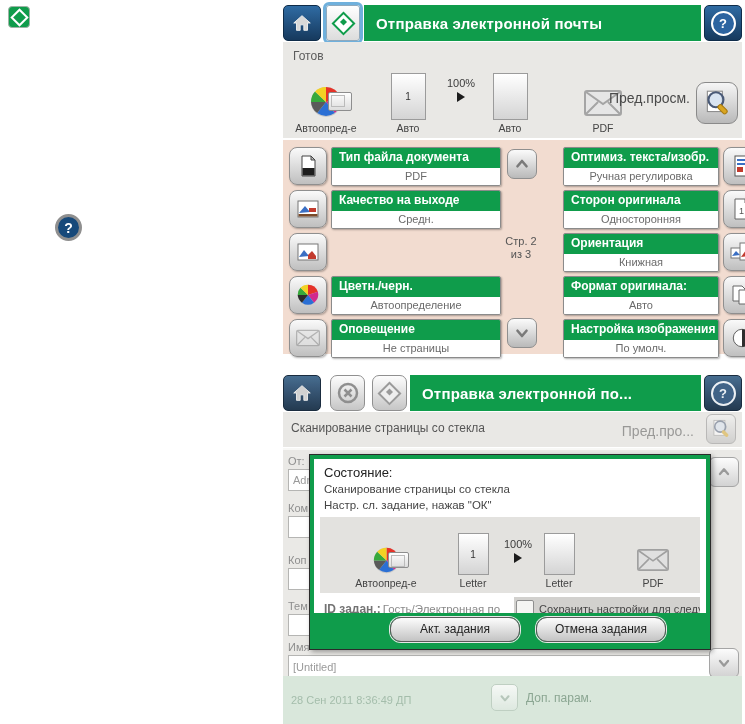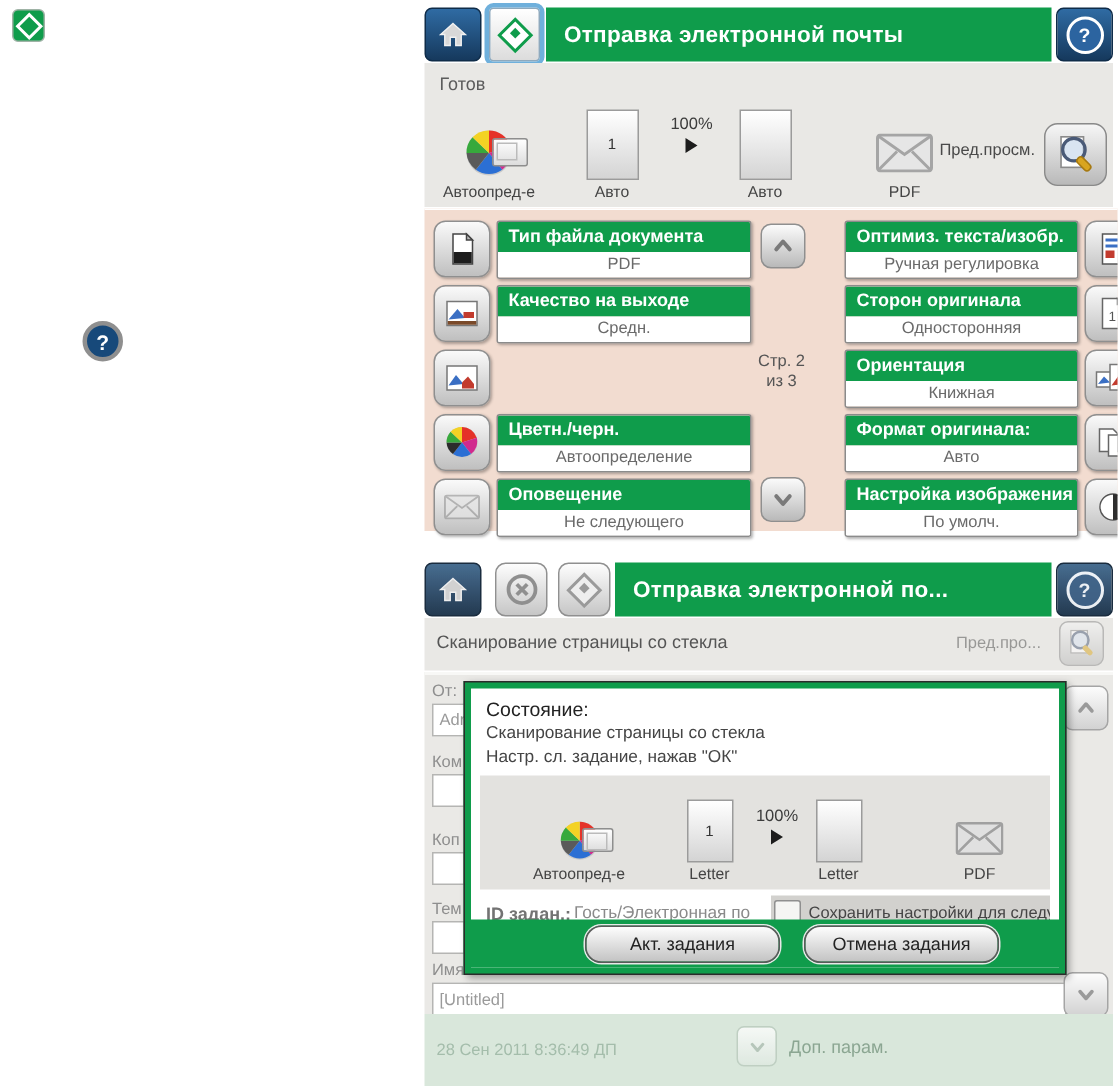--- a/index.html
+++ b/index.html
@@ -31,21 +31,21 @@
   .sumlabel{font-size:10.5px;color:#444;margin-top:2px;white-space:nowrap;}
   .page{width:33px;height:45px;background:linear-gradient(#ffffff,#d4d4d4);border:1px solid #9b9b9b;
         margin:0 auto;display:flex;align-items:center;justify-content:center;font-size:10px;color:#333;}
   .page.sm{width:29px;height:40px;}
   .tri{width:0;height:0;border-left:8px solid #1c1c1c;border-top:5px solid transparent;border-bottom:5px solid transparent;margin:3px auto 0;}
   .pct{font-size:11px;color:#3c3c3c;}
   .wheelwrap{position:relative;width:52px;height:34px;margin:6px auto 0;}
   .minipage{position:absolute;right:0;top:6px;width:22px;height:17px;background:linear-gradient(#fff,#ddd);
             border:1px solid #8e8e8e;border-radius:2px;}
   .minipage:after{content:"";position:absolute;left:2px;top:2px;width:12px;height:10px;border:1px solid #bbb;}
-  .prevlabel{position:absolute;font-size:11px;color:#4a4a4a;white-space:nowrap;}
+  .prevlabel{position:absolute;font-size:14px;color:#4a4a4a;white-space:nowrap;}
   .magbtn{width:42px;height:42px;background:linear-gradient(#f6f6f6,#b9b9b9);border:1px solid #8a8a8a;border-radius:9px;}
   .magbtn.sm{width:30px;height:30px;border-radius:6px;}
   .dis{opacity:.5;}
   
   .col{position:absolute;top:6px;display:flex;flex-direction:column;gap:3px;}
   .opt{display:flex;gap:4px;height:40px;align-items:center;}
   .iconbtn{width:36px;height:36px;flex:0 0 36px;background:linear-gradient(#fafafa,#bfbfbf);
            border:1px solid #8f8f8f;border-radius:8px;display:flex;align-items:center;justify-content:center;
            box-shadow:1px 1px 2px rgba(0,0,0,.3);}
   .opt-body{flex:1;border:1px solid #8b8b8b;border-radius:2px;overflow:hidden;box-shadow:1px 1px 2px rgba(0,0,0,.3);}
@@ -238,21 +238,21 @@
       </div>
       <div class="opt">
         <div class="iconbtn">
             <svg width="24" height="20" viewBox="0 0 38 26" style="opacity:.65">
           <rect x="1" y="1" width="36" height="24" rx="2" fill="#e6e6e6" stroke="#9a9a9a" stroke-width="2"></rect>
           <path d="M2 2 L19 14 L36 2 M2 24 L14 12 M36 24 L24 12" stroke="#9a9a9a" stroke-width="2" fill="none"></path>
             </svg>
           </div>
         <div class="opt-body">
             <div class="opt-label">Оповещение</div>
-            <div class="opt-value">Не следующего</div>
+            <div class="opt-value">Не страницы</div>
           </div>
       </div>
     </div>
 
     <div class="col" style="left:256px;width:198px;margin-left:24px;">
       <div class="opt">
         <div class="opt-body">
             <div class="opt-label">Оптимиз. текста/изобр.</div>
             <div class="opt-value">Ручная регулировка</div>
           </div>

